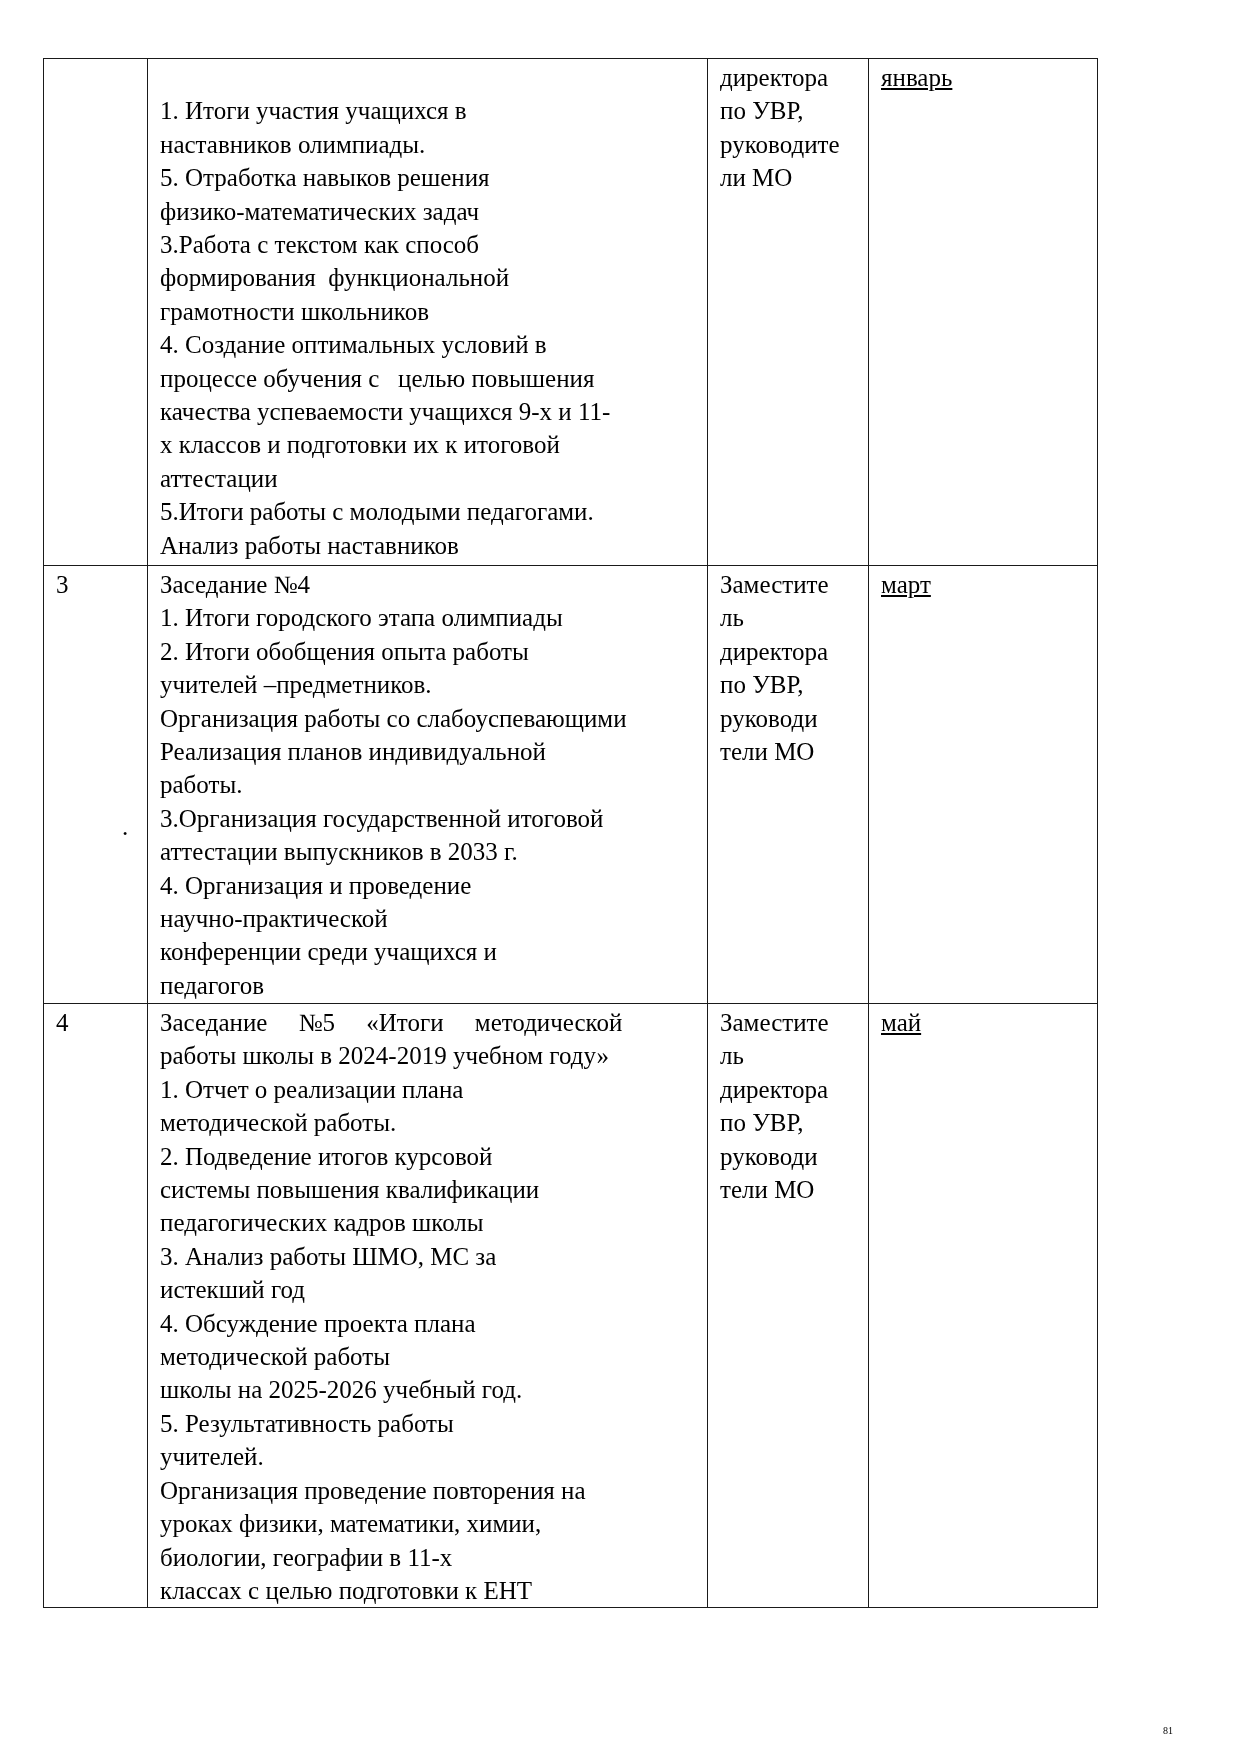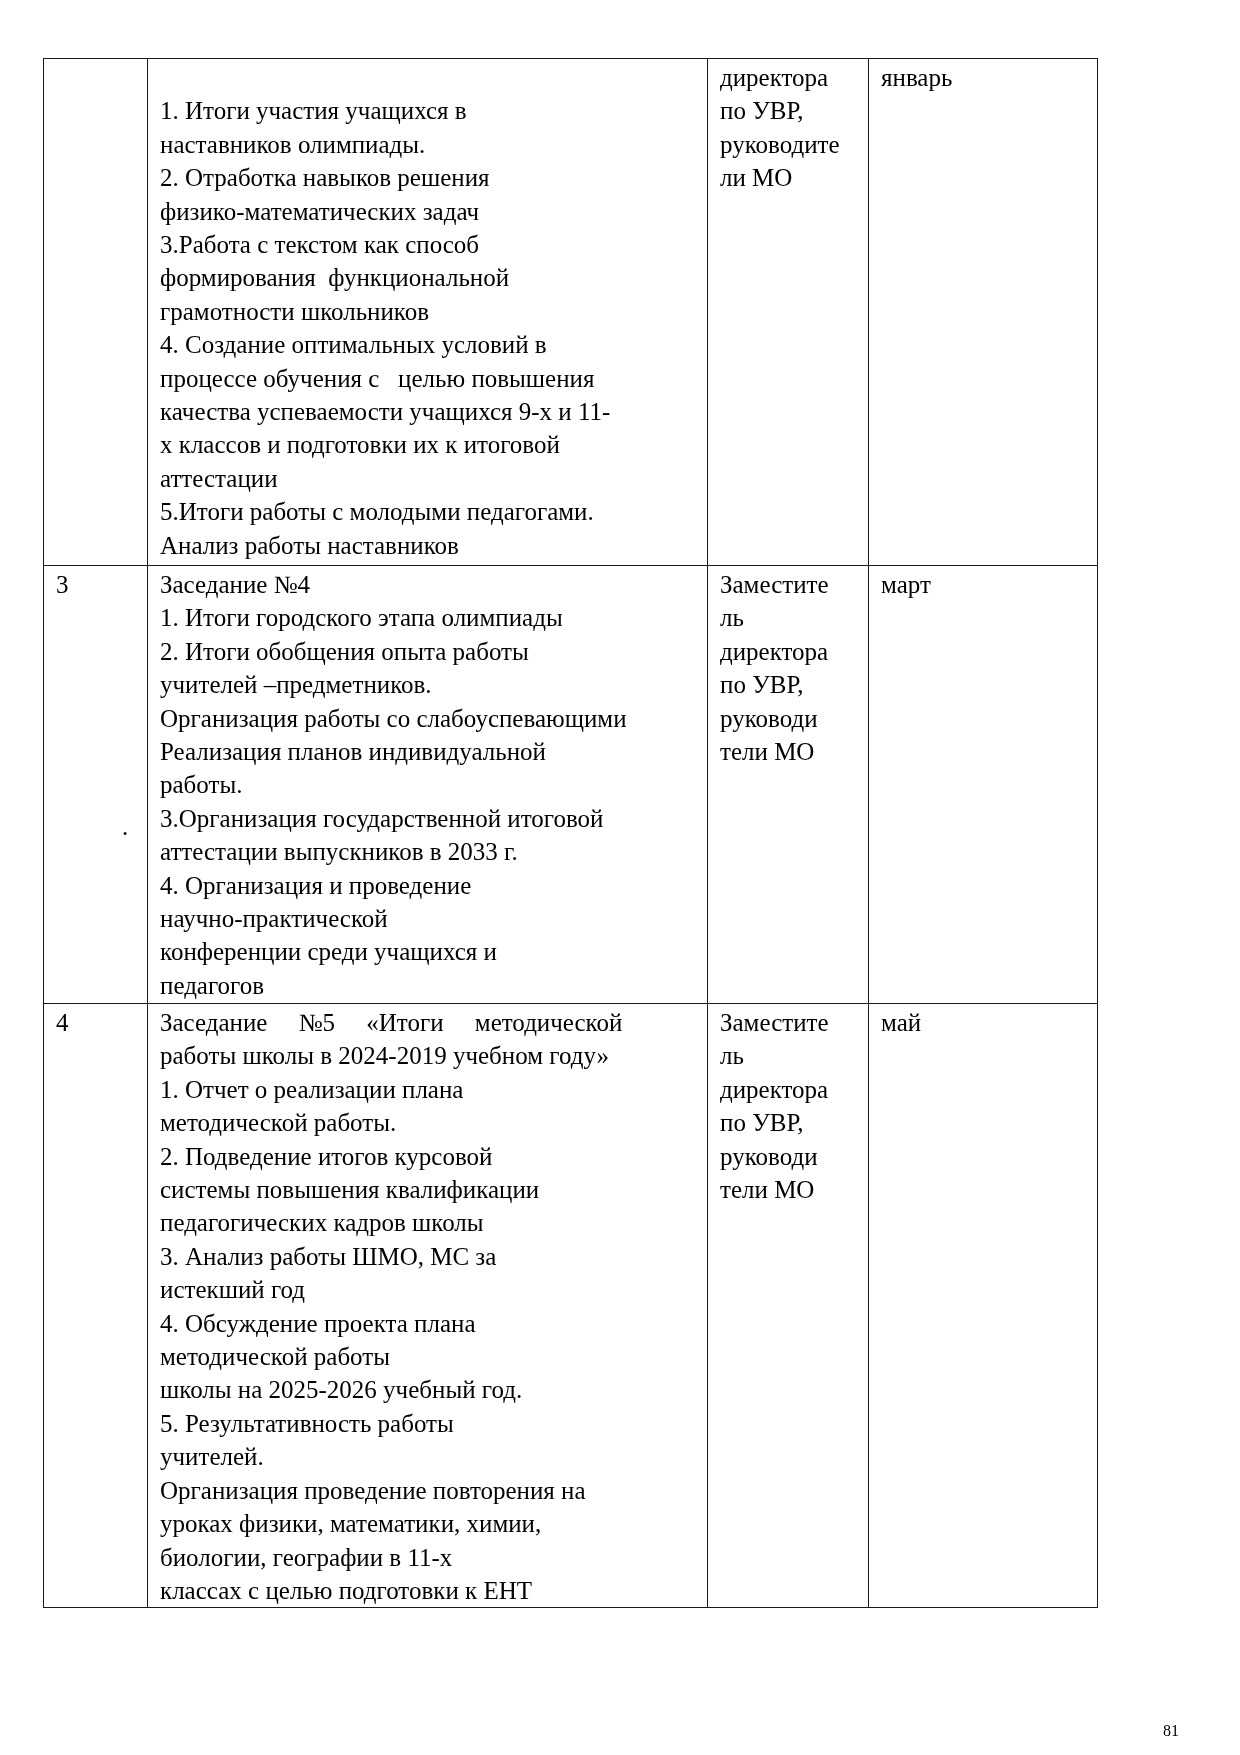--- a/index.html
+++ b/index.html
@@ -30,40 +30,40 @@
     padding: 2px 12px 0 12px;
     font-size: 25px;
     line-height: 33.4px;
     overflow: hidden;
   }
   col.c1 { width: 104px; }
   col.c2 { width: 560px; }
   col.c3 { width: 161px; }
   col.c4 { width: 229px; }
   td.num-cell  { padding-left: 12px; }
-  td.date-cell { padding-left: 14px; }
+  td.date-cell { padding-left: 14px; text-decoration: underline; }
   tr.row-a { height: 507px; }
   tr.row-b { height: 438px; }
   tr.row-c { height: 601px; }
   .line {
     white-space: pre-wrap;
     min-height: 33.4px;
   }
   .stray-mark {
     position: absolute;
     left: 122px;
     top: 810px;
     font-size: 25px;
     line-height: 33.4px;
   }
   .page-number {
     position: absolute;
     left: 1163px;
     top: 1722px;
-    font-size: 16px;
+    font-size: 10px;
     line-height: 18px;
   }
 </style>
 </head>
 <body>
 
 <div class="page">
 
   <table class="doc-table">
     <colgroup>
@@ -72,21 +72,21 @@
         <col class="c3">
         <col class="c4">
     </colgroup>
     <tbody>
       <tr class="row-a">
         <td class="num-cell"></td>
         <td class="text-cell">
             <div class="line"></div>
             <div class="line">1. Итоги участия учащихся в</div>
             <div class="line">наставников олимпиады.</div>
-            <div class="line">2. Отработка навыков решения</div>
+            <div class="line">5. Отработка навыков решения</div>
             <div class="line">физико-математических задач</div>
             <div class="line">3.Работа с текстом как способ</div>
             <div class="line">формирования  функциональной</div>
             <div class="line">грамотности школьников</div>
             <div class="line">4. Создание оптимальных условий в</div>
             <div class="line">процессе обучения с   целью повышения</div>
             <div class="line">качества успеваемости учащихся 9-х и 11-</div>
             <div class="line">х классов и подготовки их к итоговой</div>
             <div class="line">аттестации</div>
             <div class="line">5.Итоги работы с молодыми педагогами.</div>

